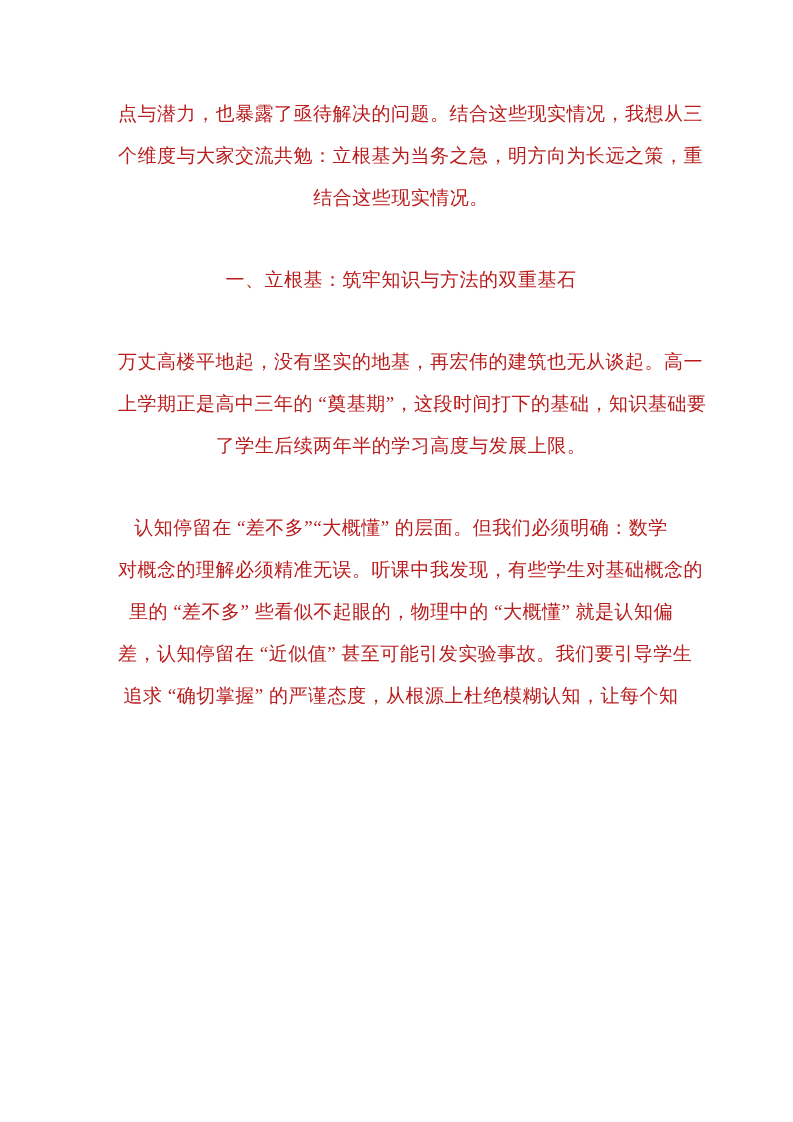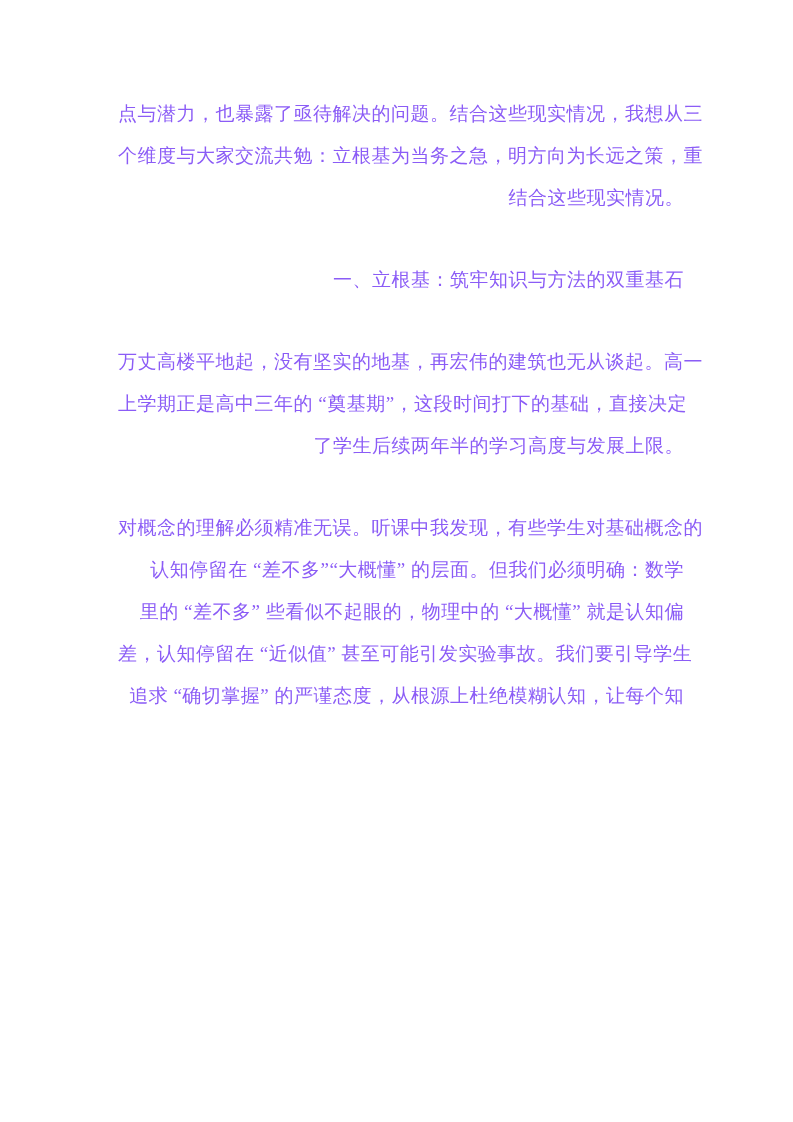--- a/index.html
+++ b/index.html
@@ -28,24 +28,24 @@
   .block {
     margin: 0 0 40px 0;
   }
   .block:last-child {
     margin-bottom: 0;
   }
   .line {
     font-size: 19px;
     line-height: 42px;
     height: 42px;
-    color: #8b5cf6;
+    color: #b91c1c;
     white-space: pre;
     letter-spacing: 0.5px;
-    text-align: right;
+    text-align: center;
     overflow: visible;
   }
   .heading .line {
     font-weight: normal; 
   }
 </style>
 </head>
 <body>
 
 <div class="page">
@@ -56,28 +56,28 @@
       <div class="line">个维度与大家交流共勉：立根基为当务之急，明方向为长远之策，重</div>
       <div class="line">结合这些现实情况。</div>
     </div>
 
     <div class="block heading">
       <div class="line">一、立根基：筑牢知识与方法的双重基石</div>
     </div>
 
     <div class="block paragraph">
       <div class="line">万丈高楼平地起，没有坚实的地基，再宏伟的建筑也无从谈起。高一</div>
-      <div class="line">上学期正是高中三年的 “奠基期”，这段时间打下的基础，直接决定</div>
+      <div class="line">上学期正是高中三年的 “奠基期”，这段时间打下的基础，知识基础要</div>
       <div class="line">了学生后续两年半的学习高度与发展上限。</div>
     </div>
 
 
 
     <div class="block paragraph">
+      <div class="line">认知停留在 “差不多”“大概懂” 的层面。但我们必须明确：数学</div>
       <div class="line">对概念的理解必须精准无误。听课中我发现，有些学生对基础概念的</div>
-      <div class="line">认知停留在 “差不多”“大概懂” 的层面。但我们必须明确：数学</div>
       <div class="line">里的 “差不多” 些看似不起眼的，物理中的 “大概懂” 就是认知偏</div>
       <div class="line">差，认知停留在 “近似值” 甚至可能引发实验事故。我们要引导学生</div>
       <div class="line">追求 “确切掌握” 的严谨态度，从根源上杜绝模糊认知，让每个知</div>
     </div>
 
   </div>
 </div>
 
 </body></html>

